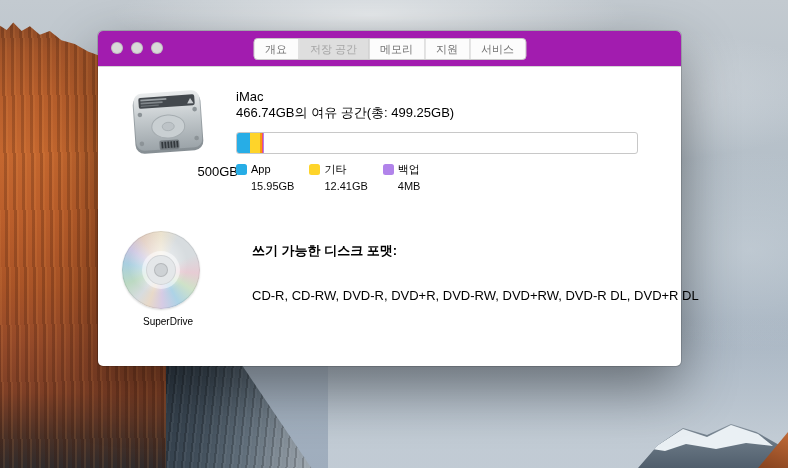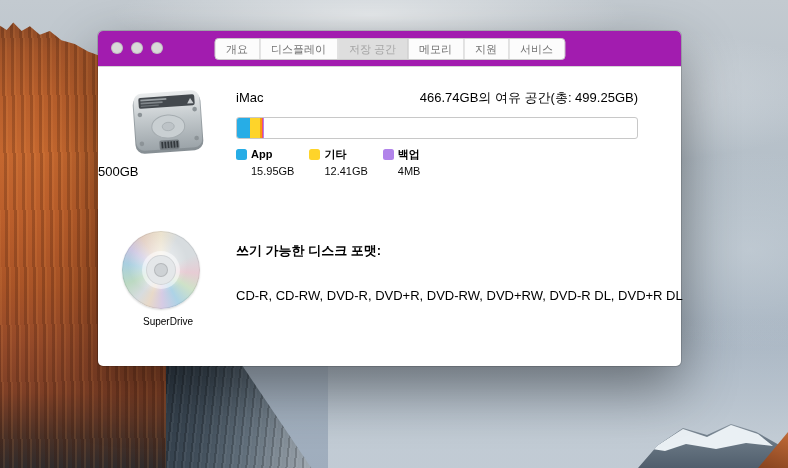--- a/index.html
+++ b/index.html
@@ -55,52 +55,52 @@
     border-radius:4px;background:#fcfcfc;overflow:hidden;}
   .tab{font-size:11px;line-height:20px;padding:0 11px;color:#737373;
     border-right:1px solid #c9c9c9;white-space:nowrap;cursor:default;}
   .tab:last-child{border-right:none;}
   .tab.selected{background:#dedede;color:#a5a5a5;}
 
   .content{position:relative;height:298px;color:#000;}
 
   
   .disk-icon{position:absolute;left:30px;top:16px;width:80px;height:80px;}
-  .disk-label{position:absolute;left:0;top:96px;width:140px;text-align:left;
+  .disk-label{position:absolute;left:0;top:96px;width:140px;text-align:right;
     font-size:13px;line-height:17px;}
   .sd-icon{position:absolute;left:24px;top:164px;width:78px;height:78px;}
   .sd-label{position:absolute;left:0;top:249px;width:140px;text-align:center;font-size:10px;}
 
   
   .disc{width:78px;height:78px;border-radius:50%;position:relative;
     background:
       radial-gradient(circle at 46% 42%,rgba(255,255,255,.45) 0 18%,rgba(255,255,255,0) 48%),
       conic-gradient(from 220deg,#d7dcdf,#bcd9c2 28deg,#a9cfe0 60deg,#cdc7e2 85deg,#e3cfc3 110deg,#ece3cf 140deg,#d7dcdf 168deg,#d7dcdf 205deg,#e7ccd4 235deg,#cfe2c8 262deg,#add3e6 292deg,#d6cbe4 318deg,#e8d9c8 340deg,#d7dcdf 360deg);
     box-shadow:inset 0 0 0 1px rgba(0,0,0,.08),0 1px 2px rgba(0,0,0,.15);}
   .disc::before{content:"";position:absolute;inset:24px;border-radius:50%;background:#e4e7e9;
     box-shadow:inset 0 0 0 1px rgba(0,0,0,.08),0 0 0 4px rgba(255,255,255,.5);}
   .disc::after{content:"";position:absolute;inset:32px;border-radius:50%;background:#ced2d5;
     box-shadow:inset 0 0 0 1px rgba(0,0,0,.12);}
 
   
   .main-disk{position:absolute;left:138px;top:22px;width:402px;}
-  .header-line{display:flex;justify-content:space-between;align-items:baseline;font-size:13px;}
+  .header-line{display:flex;justify-content:space-between;align-items:baseline;font-size:13px;flex-direction:column;}
   .device-name{font-weight:400;}
   .free-space{text-align:right;}
   .bar{margin-top:10px;height:22px;box-sizing:border-box;border:1px solid #c8c8c8;
     border-radius:3px;background:#fff;overflow:hidden;display:flex;}
   .segment{height:100%;flex:0 0 auto;}
   .legend{margin-top:9px;display:flex;gap:15px;}
   .legend-item{display:grid;grid-template-columns:15px auto;font-size:11px;}
   .swatch{width:11px;height:11px;border-radius:2.5px;margin-top:1px;grid-column:1;grid-row:1;}
-  .legend-label{grid-column:2;grid-row:1;font-weight:700;line-height:13px;white-space:nowrap;}
+  .legend-label{grid-column:2;grid-row:1;font-weight:400;line-height:13px;white-space:nowrap;}
   .legend-size{grid-column:2;grid-row:2;margin-top:4px;line-height:12px;color:#0b0b0b;white-space:nowrap;}
 
   
-  .formats{position:absolute;left:138px;top:175px;width:525px;font-size:13px;}
+  .formats{position:absolute;left:154px;top:175px;width:525px;font-size:13px;}
   .formats-title{font-weight:700;}
   .formats-list{margin-top:28px;white-space:nowrap;}
 </style>
 </head>
 <body>
 
 <div class="sky"></div>
 <div class="cloud c1"></div>
 <div class="cloud c2"></div>
 <div class="cloud c3"></div>
@@ -114,21 +114,20 @@
 
 <div class="window">
   <div class="titlebar">
     <div class="traffic-lights">
       <div class="light"></div>
       <div class="light"></div>
       <div class="light"></div>
     </div>
     <div class="tab-bar">
         <div class="tab">개요</div>
-        <div class="tab">디스플레이</div>
         <div class="tab selected">저장 공간</div>
         <div class="tab">메모리</div>
         <div class="tab">지원</div>
         <div class="tab">서비스</div>
       </div>
   </div>
 
   <div class="content">
 
     <div class="disk-icon">

